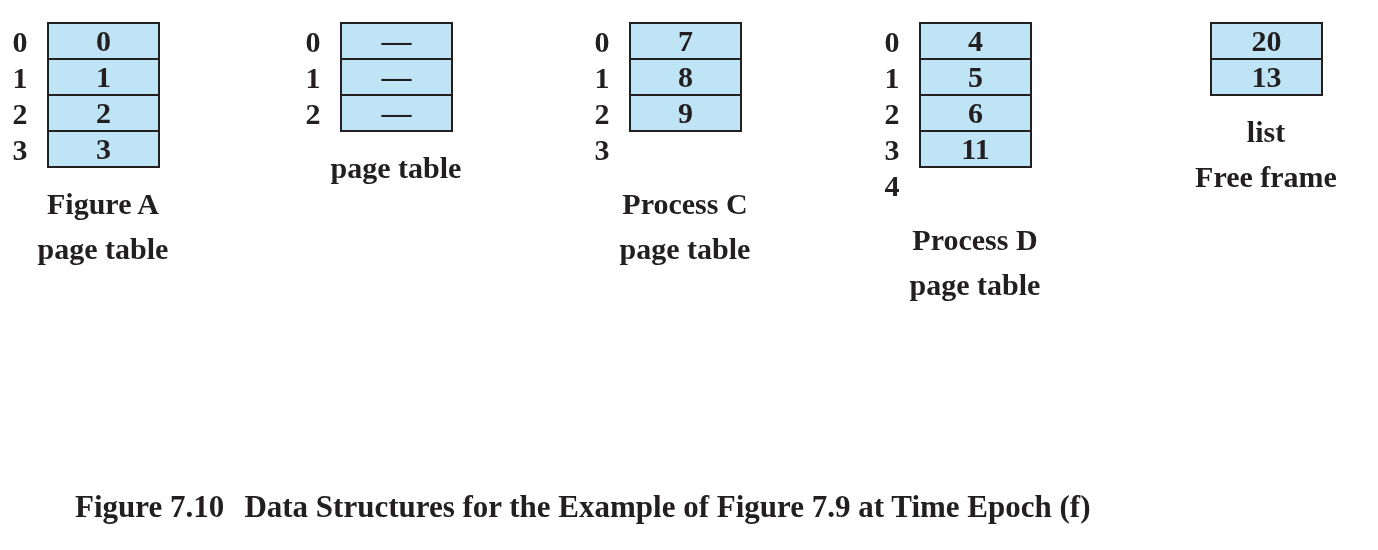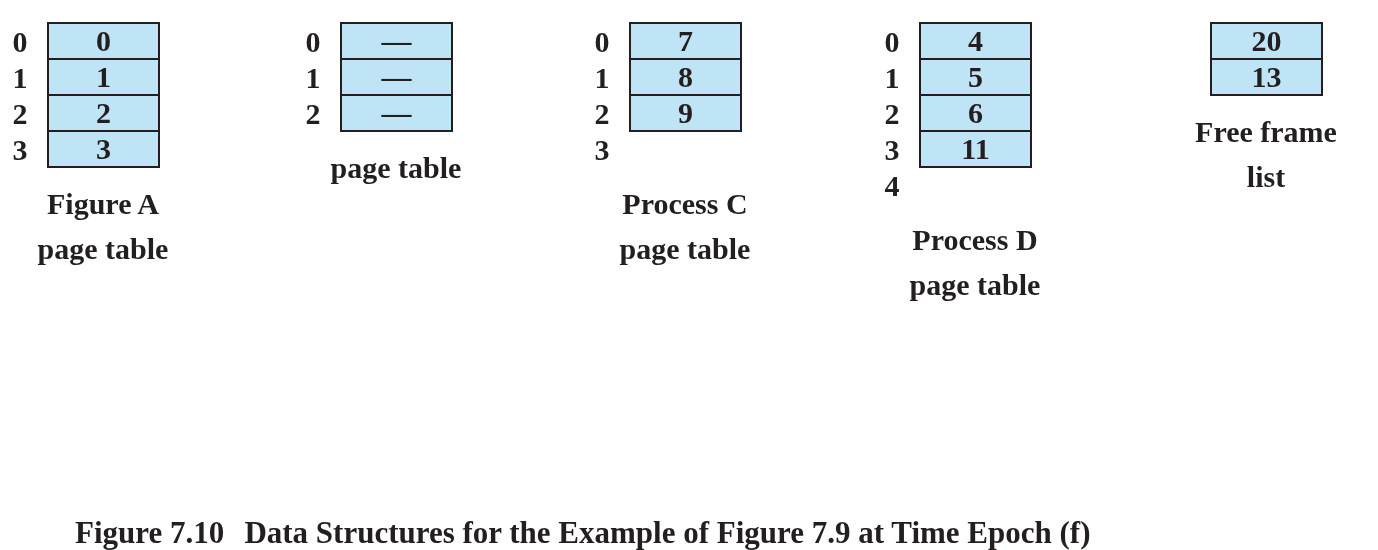--- a/index.html
+++ b/index.html
@@ -49,21 +49,21 @@
     position:relative;margin-top:13px;
     width:max-content;transform:translateX(-50%);
     left:95px;              
     text-align:center;font-size:30px;line-height:45px;
     white-space:nowrap;
   }
   .group-free .label{left:56px;}
 
   .caption{
     position:absolute;left:75px;top:489px;
-    font-size:31px;white-space:nowrap;margin-top:26px;
+    font-size:31px;white-space:nowrap;
   }
   .caption .cap-text{margin-left:0.65em;}
 </style>
 </head>
 <body>
 
 <div class="canvas">
 
   <div class="group group-a">
     <div class="tbody">
@@ -147,22 +147,22 @@
   </div>
 
   <div class="group group-free">
     <div class="tbody">
       <div class="cells">
           <div class="cell">20</div>
           <div class="cell">13</div>
         </div>
     </div>
     <div class="label">
+      <div>list</div>
       <div>Free frame</div>
-      <div>list</div>
     </div>
   </div>
 
   <div class="caption">
     <span class="cap-label">Figure 7.10</span><span class="cap-text">Data Structures for the Example of Figure 7.9 at Time Epoch (f)</span>
   </div>
 
 </div>
 
 </body></html>

